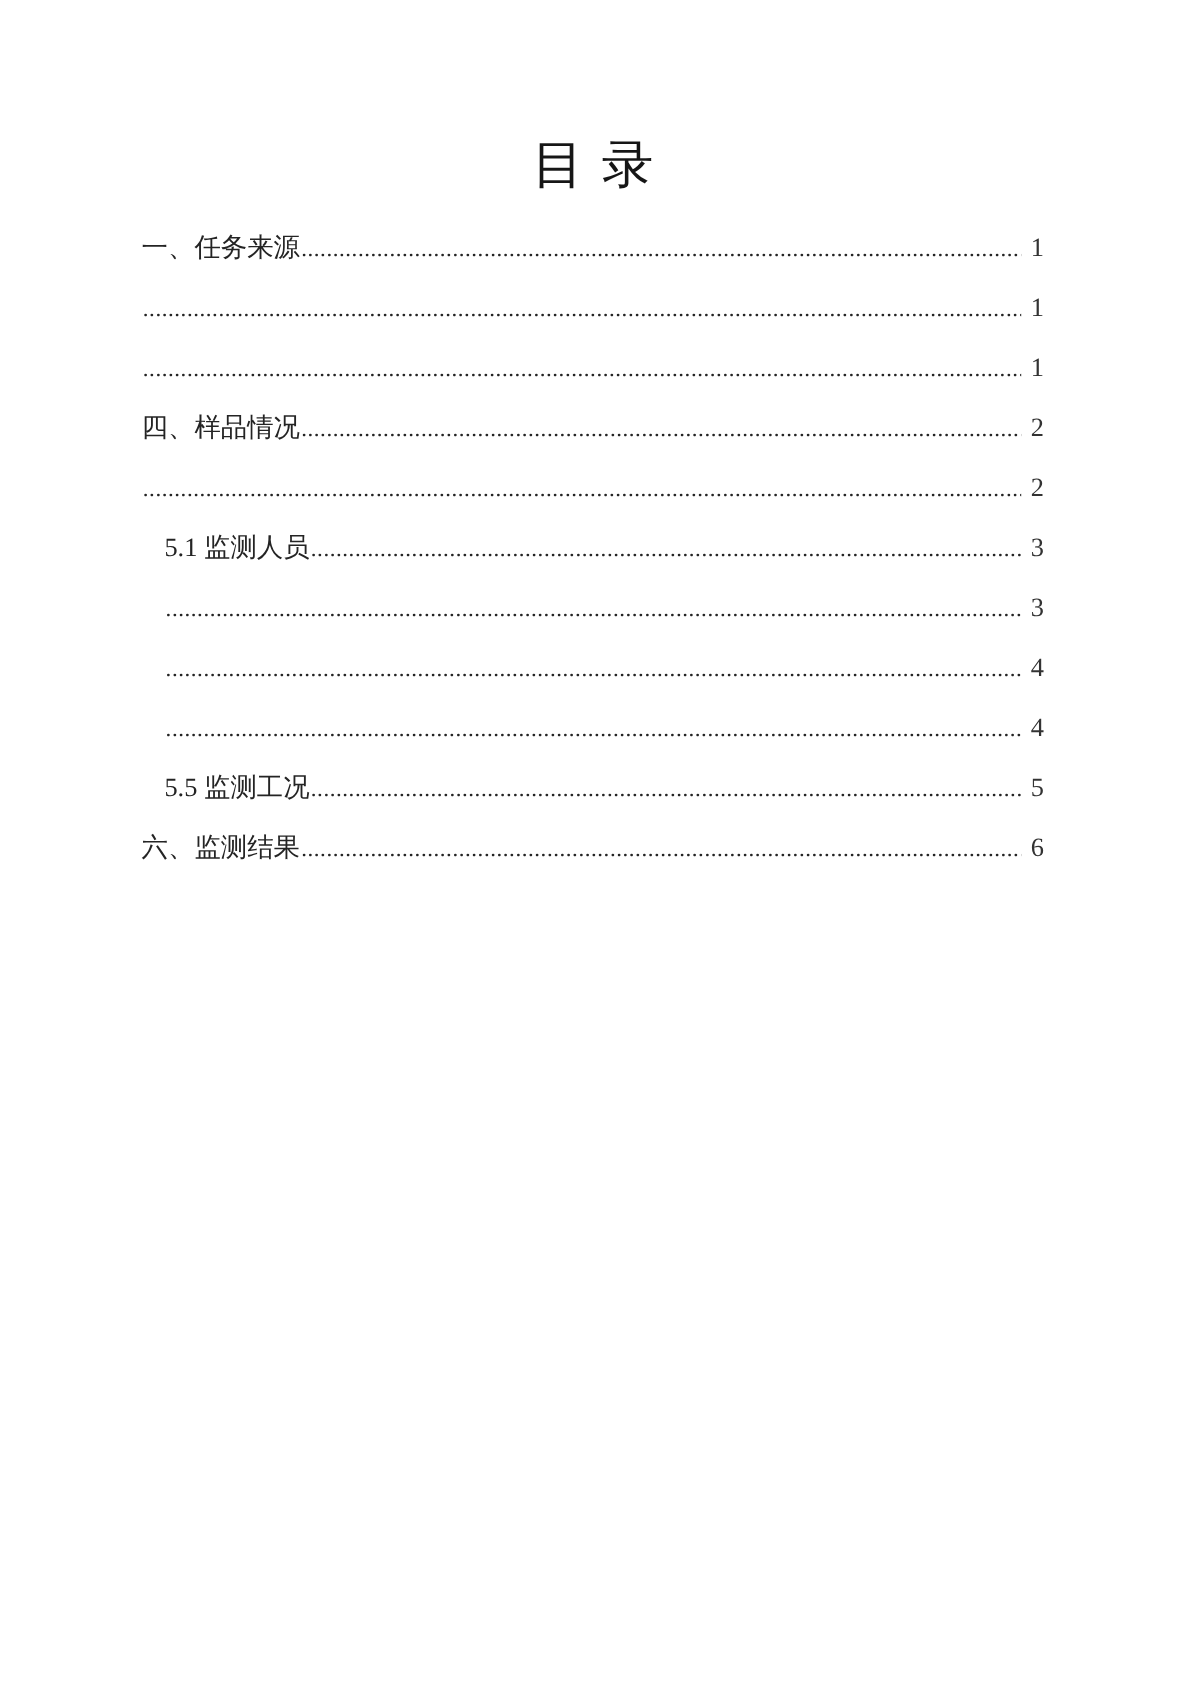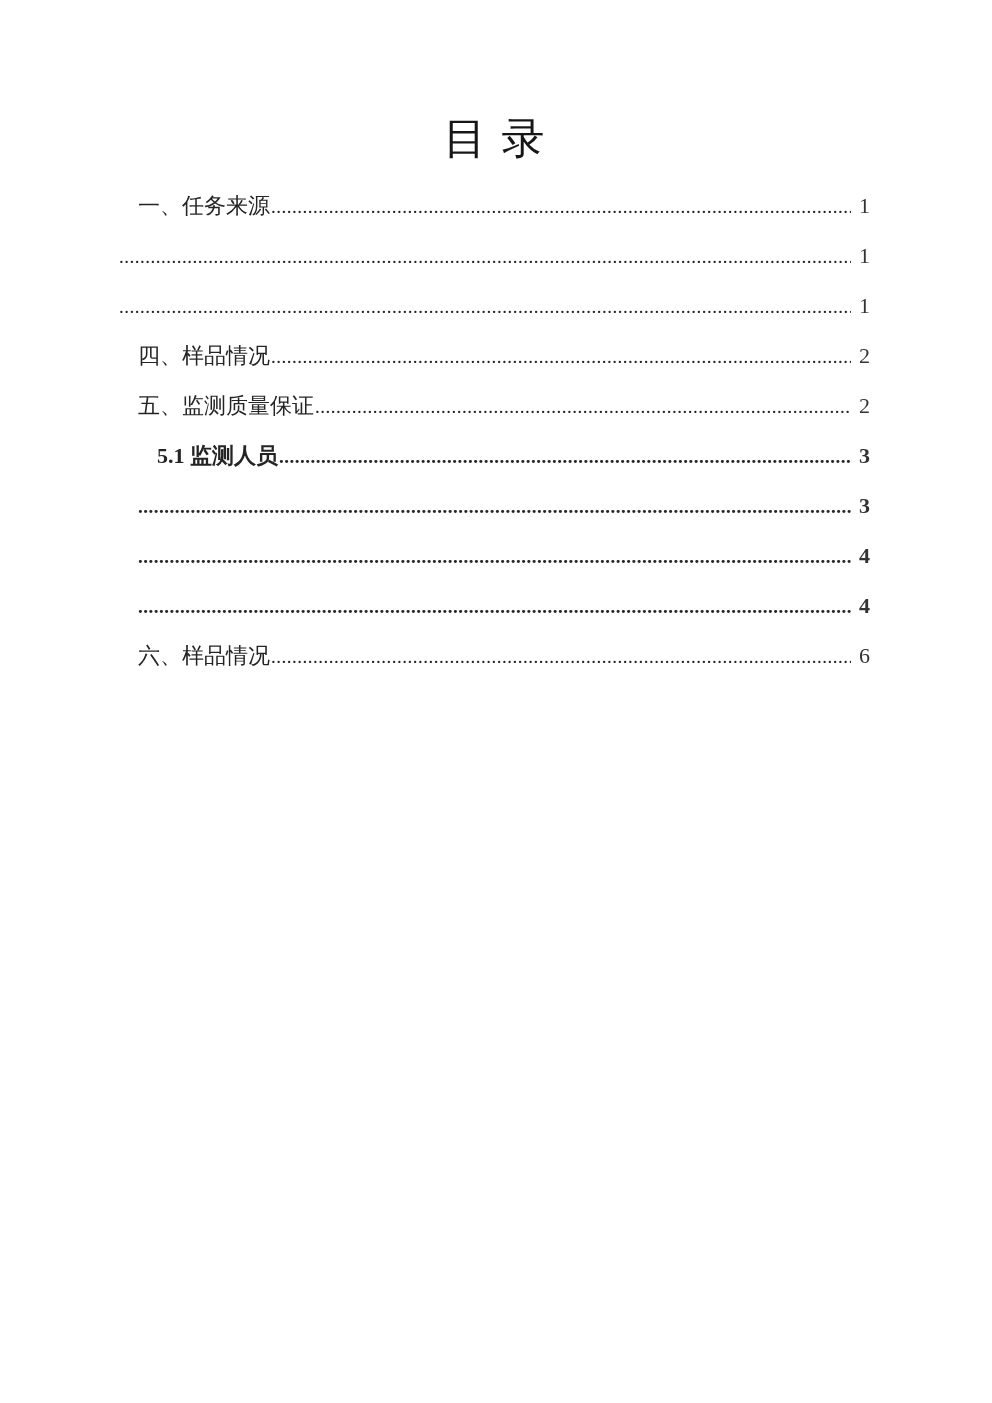--- a/index.html
+++ b/index.html
@@ -38,26 +38,24 @@
     display: flex;
     align-items: baseline;
     height: 50px;
     line-height: 50px;
     font-size: 22px;
     color: #242424;
     cursor: pointer;
   }
   .toc-row.level-2 {
     padding-left: 19px;
-    font-weight: bold;
   }
   .toc-label {
     white-space: nowrap;
     flex: 0 0 auto;
-    margin-left: 20px;
   }
   .toc-leader {
     flex: 1 1 auto;
     overflow: hidden;
     white-space: nowrap;
     margin: 0 5px 0 1px;
     min-width: 0;
   }
   .toc-leader::after {
     content: "......................................................................................................................................................................................................................................";
@@ -100,21 +98,20 @@
         <span class="toc-page">1</span>
       </div>
 
       <div class="toc-row">
         <span class="toc-label">四、样品情况</span>
         <span class="toc-leader"></span>
         <span class="toc-page">2</span>
       </div>
 
       <div class="toc-row">
-        <span class="toc-label">五、监测质量保证</span>
         <span class="toc-leader"></span>
         <span class="toc-page">2</span>
       </div>
 
       <div class="toc-row level-2">
         <span class="toc-label">5.1 监测人员</span>
         <span class="toc-leader"></span>
         <span class="toc-page">3</span>
       </div>
 
@@ -126,22 +123,27 @@
       <div class="toc-row level-2">
         <span class="toc-leader"></span>
         <span class="toc-page">4</span>
       </div>
 
       <div class="toc-row level-2">
         <span class="toc-leader"></span>
         <span class="toc-page">4</span>
       </div>
 
+      <div class="toc-row level-2">
+        <span class="toc-label">5.5 监测工况</span>
+        <span class="toc-leader"></span>
+        <span class="toc-page">5</span>
+      </div>
 
       <div class="toc-row">
-        <span class="toc-label">六、样品情况</span>
+        <span class="toc-label">六、监测结果</span>
         <span class="toc-leader"></span>
         <span class="toc-page">6</span>
       </div>
 
     </div>
   </div>
 </div>
 
 </body></html>

